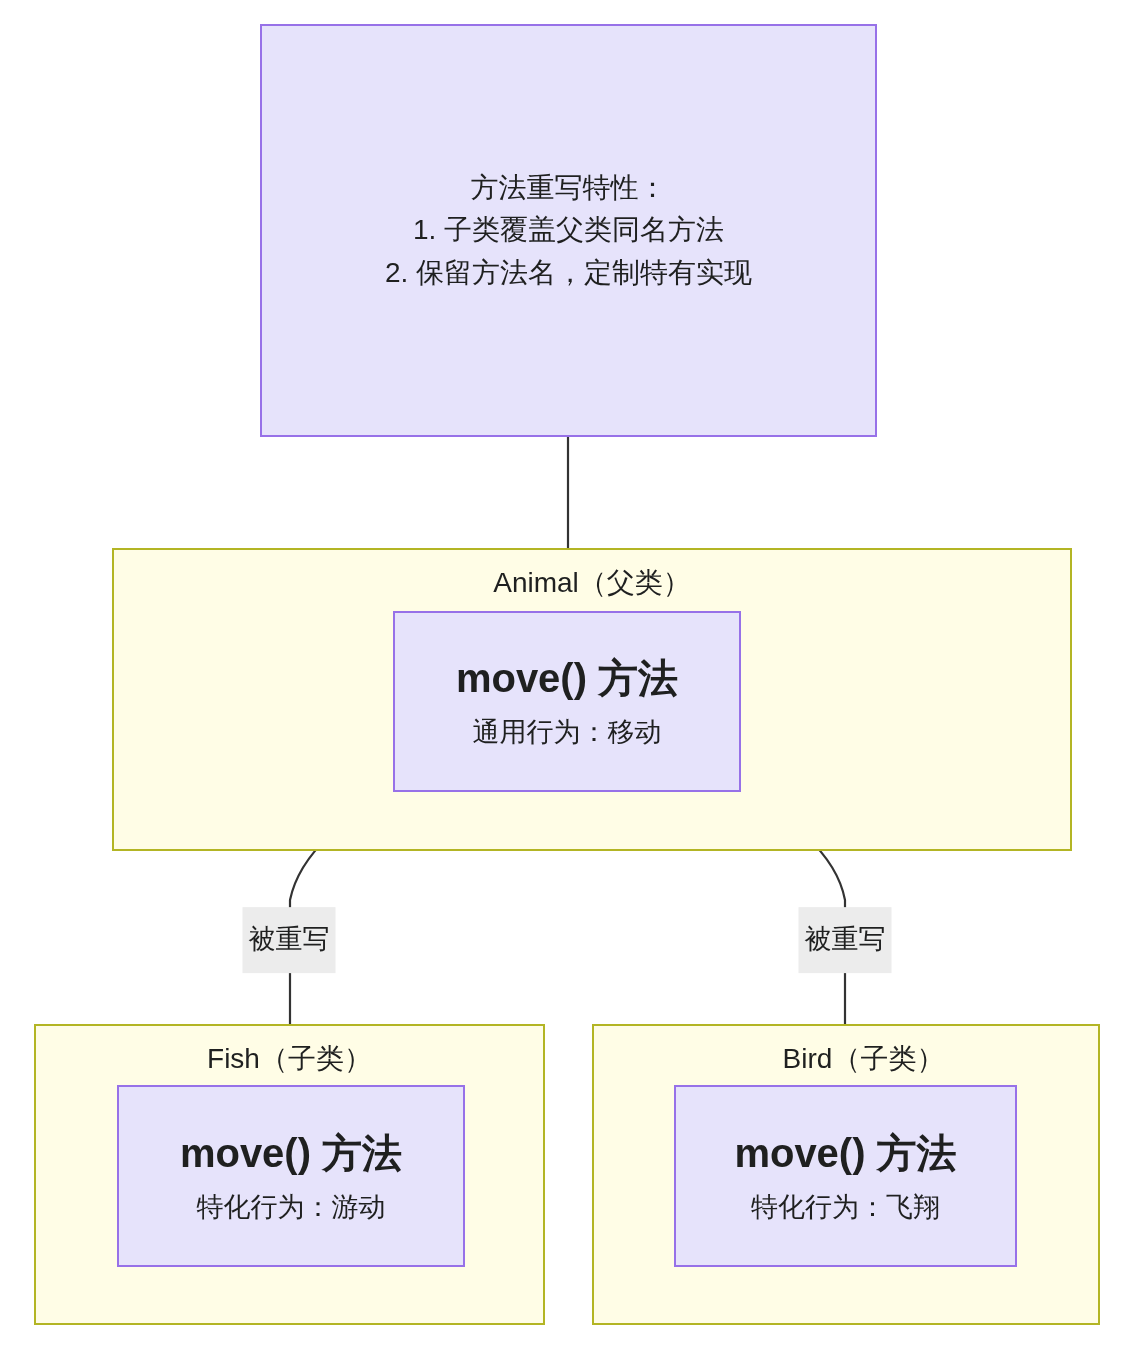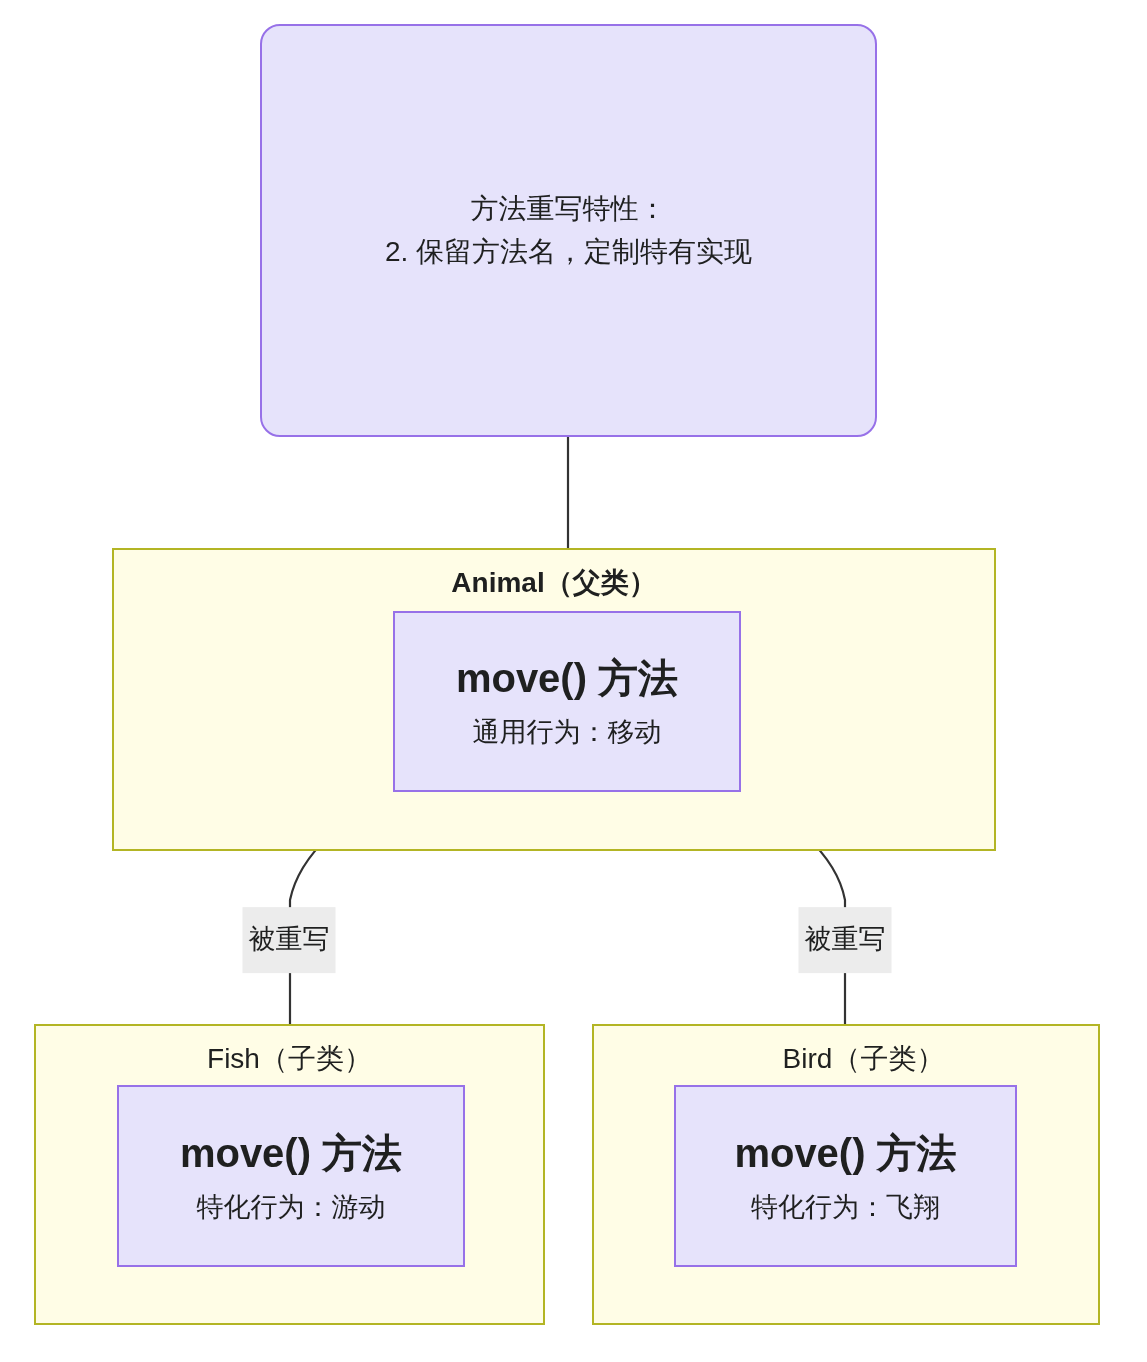--- a/index.html
+++ b/index.html
@@ -56,36 +56,34 @@
   }
   
   #note-box {
     left: 260px;
     top: 24px;
     width: 617px;
     height: 413px;
     padding: 18px 20px;
     font-size: 28px;
     line-height: 1.52;
-    border-radius: 20px;
   }
   #note-box .note-line {
     display: block;
     white-space: nowrap;
   }
   #note-box .note-line.wrap {
     white-space: normal;
   }
   
   #cluster-animal {
     left: 112px;
     top: 548px;
-    width: 884px;
+    width: 960px;
     height: 303px;
-    font-weight: bold;
   }
   #cluster-animal > .cluster-title { top: 14px; }
   #node-animal-move {
     left: 393px;
     top: 611px;
     width: 348px;
     height: 181px;
   }
   
   #cluster-fish {
@@ -155,20 +153,21 @@
 
     <path d="M568,437 L568,603" fill="none" stroke="#333333" stroke-width="2.2" marker-end="url(#arrowhead)"></path>
 
     <path d="M396,792 C350,812 300,852 290,900 L290,1077" fill="none" stroke="#333333" stroke-width="2.2" marker-end="url(#arrowhead)"></path>
 
     <path d="M738,792 C784,812 836,852 845,900 L845,1077" fill="none" stroke="#333333" stroke-width="2.2" marker-end="url(#arrowhead)"></path>
   </svg>
 
   <div class="node-box" id="note-box">
     <span class="note-line">方法重写特性：</span>
+    <span class="note-line">1. 子类覆盖父类同名方法</span>
     <span class="note-line wrap">2. 保留方法名，定制特有实现</span>
   </div>
 
   <div class="cluster-box" id="cluster-animal">
     <span class="cluster-title">Animal（父类）</span>
   </div>
   <div class="node-box" id="node-animal-move">
     <span class="node-title">move() 方法</span>
     <span class="node-sub">通用行为：移动</span>
   </div>

